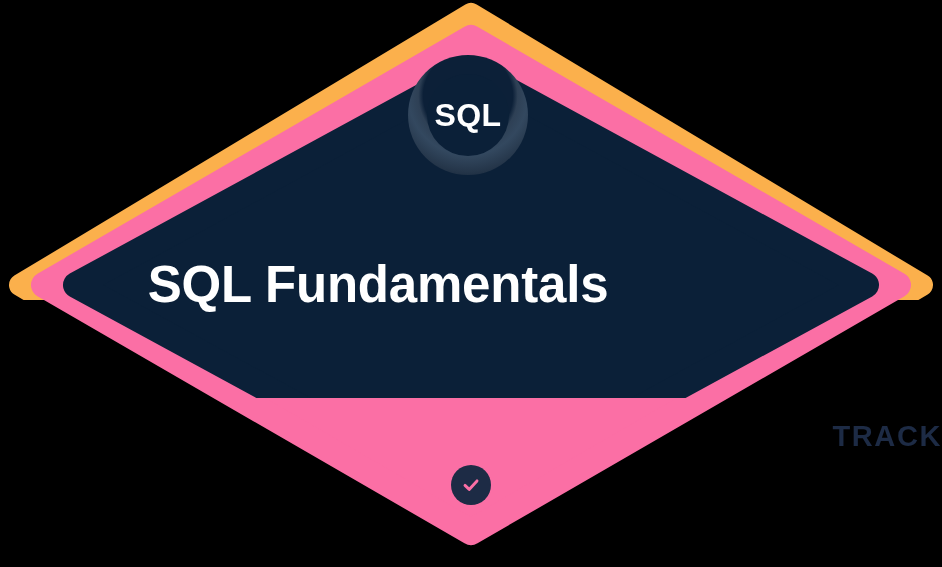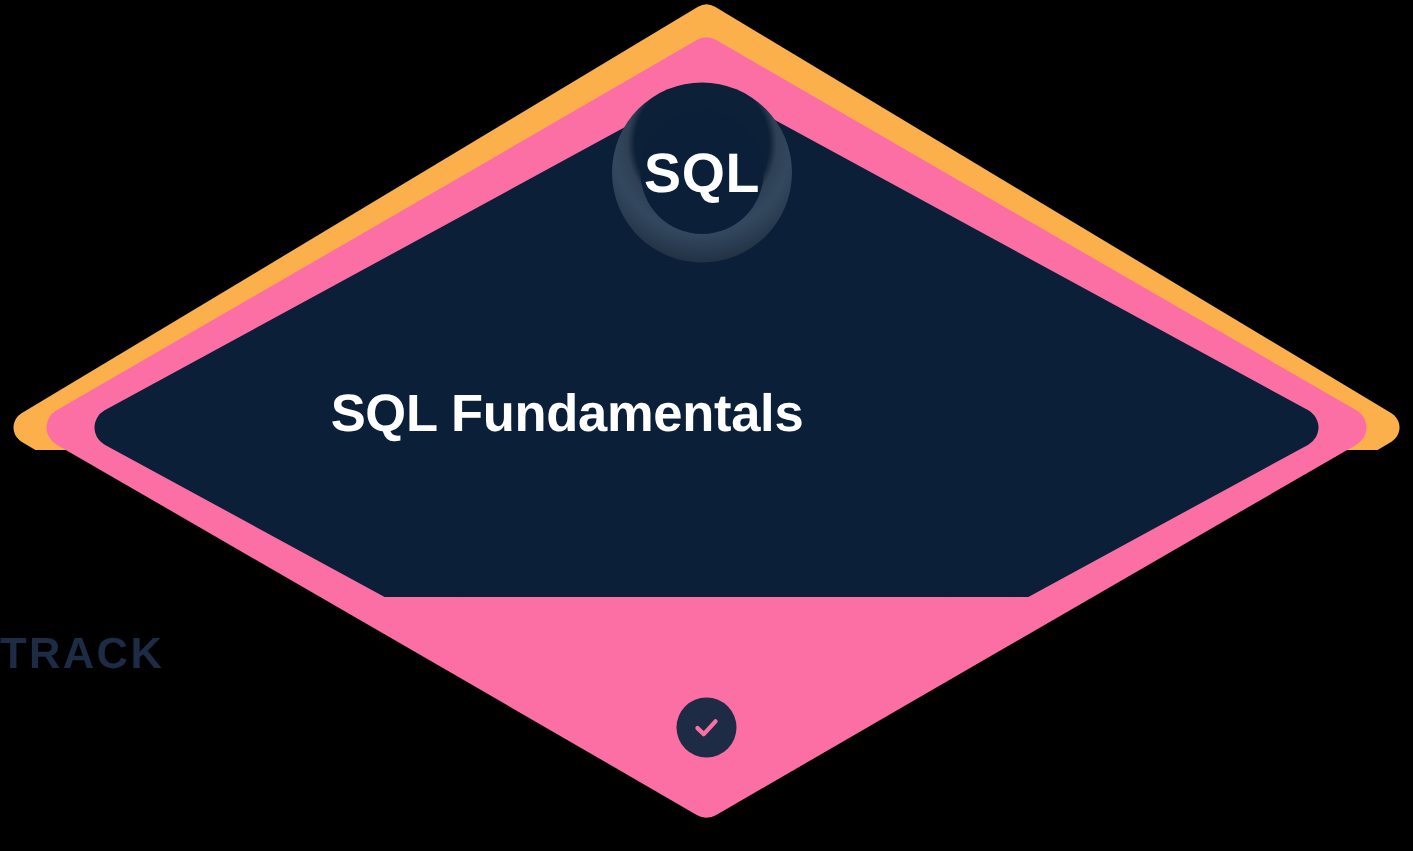--- a/index.html
+++ b/index.html
@@ -65,47 +65,47 @@
     height: 82px;
     border-radius: 50%;
     background: #0b2038;
     display: flex;
     align-items: center;
     justify-content: center;
   }
 
   #sql-emblem-label {
     color: #ffffff;
-    font-size: 37px;
+    font-size: 32px;
     font-weight: 700;
     letter-spacing: 0.4px;
     line-height: 1;
   }
 
   
   #track-title {
     position: absolute;
     left: 0;
     top: 256px;
     width: 756px;
     text-align: center;
     color: #ffffff;
-    font-size: 35px;
+    font-size: 51px;
     font-weight: 700;
     letter-spacing: -0.2px;
     line-height: 1.15;
   }
 
   
   #status-block {
     position: absolute;
     left: 0;
     top: 419px;
     width: 942px;
-    text-align: left;
+    text-align: right;
   }
 
   .status-line {
     display: block;
     color: #1d2b45;
     font-size: 29px;
     font-weight: 700;
     letter-spacing: 1.6px;
     line-height: 1.18;
     text-transform: uppercase;

